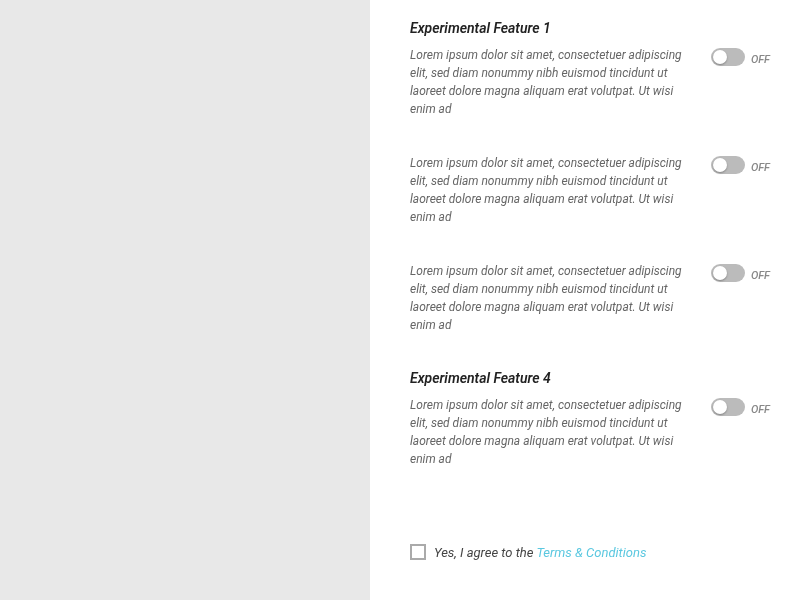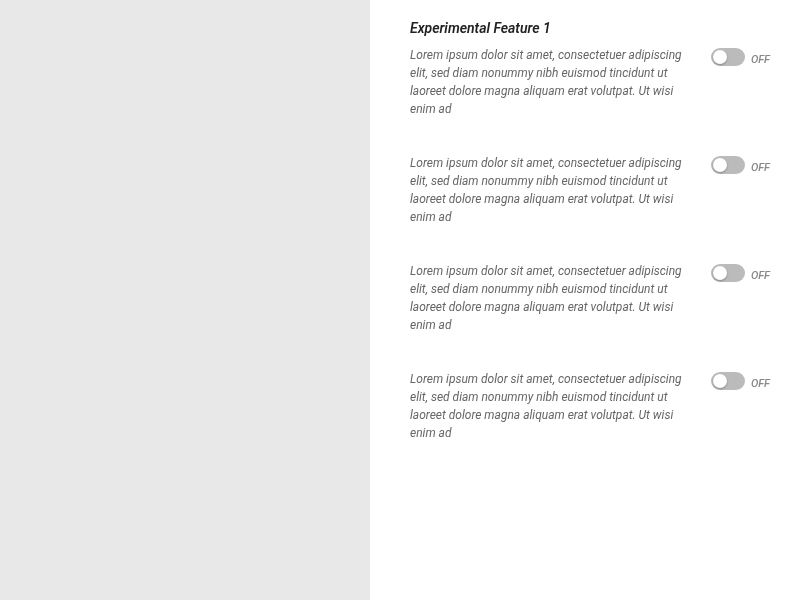--- a/index.html
+++ b/index.html
@@ -151,26 +151,33 @@
       <div class="feature-item">
         <div class="feature-row">
           <div class="feature-description">Lorem ipsum dolor sit amet, consectetuer adipiscing elit, sed diam nonummy nibh euismod tincidunt ut laoreet dolore magna aliquam erat volutpat. Ut wisi enim ad</div>
           <div class="toggle-container">
             <div class="toggle"></div>
             <span class="toggle-label">OFF</span>
           </div>
         </div>
       </div>
       <div class="feature-item">
+        <div class="feature-title">Experimental Feature 4</div>
         <div class="feature-row">
           <div class="feature-description">Lorem ipsum dolor sit amet, consectetuer adipiscing elit, sed diam nonummy nibh euismod tincidunt ut laoreet dolore magna aliquam erat volutpat. Ut wisi enim ad</div>
           <div class="toggle-container">
             <div class="toggle"></div>
             <span class="toggle-label">OFF</span>
           </div>
         </div>
       </div>
     </div>
 
   <div class="spacer"></div>
 
+  <div class="terms-row">
+    <div class="checkbox"></div>
+    <span class="terms-text">
+      <span>Yes, I agree to the </span><a class="terms-link">Terms &amp; Conditions</a>
+    </span>
+  </div>
 
 </div>
 
 </body></html>

